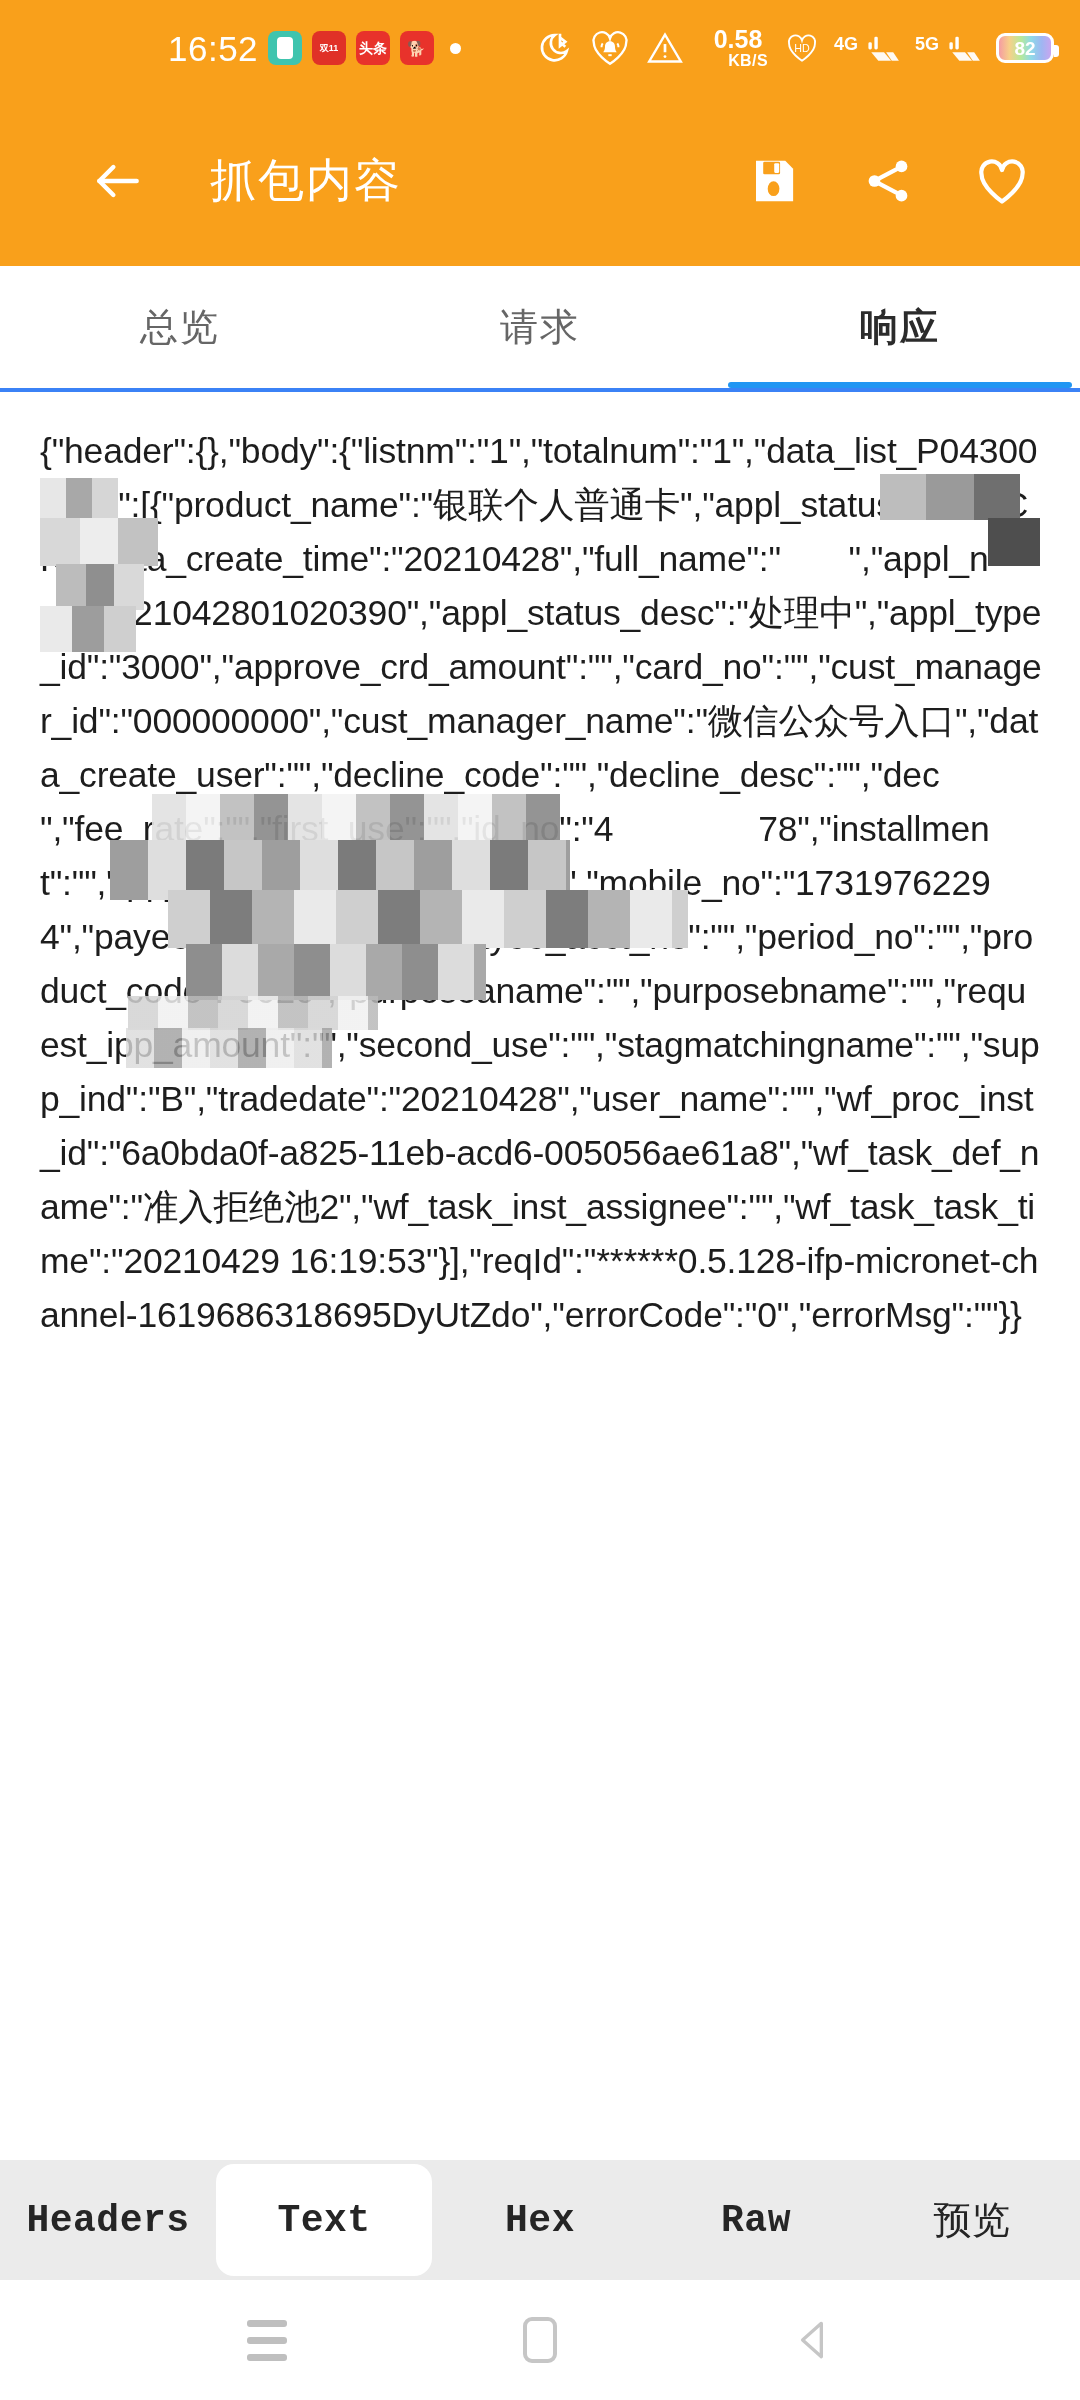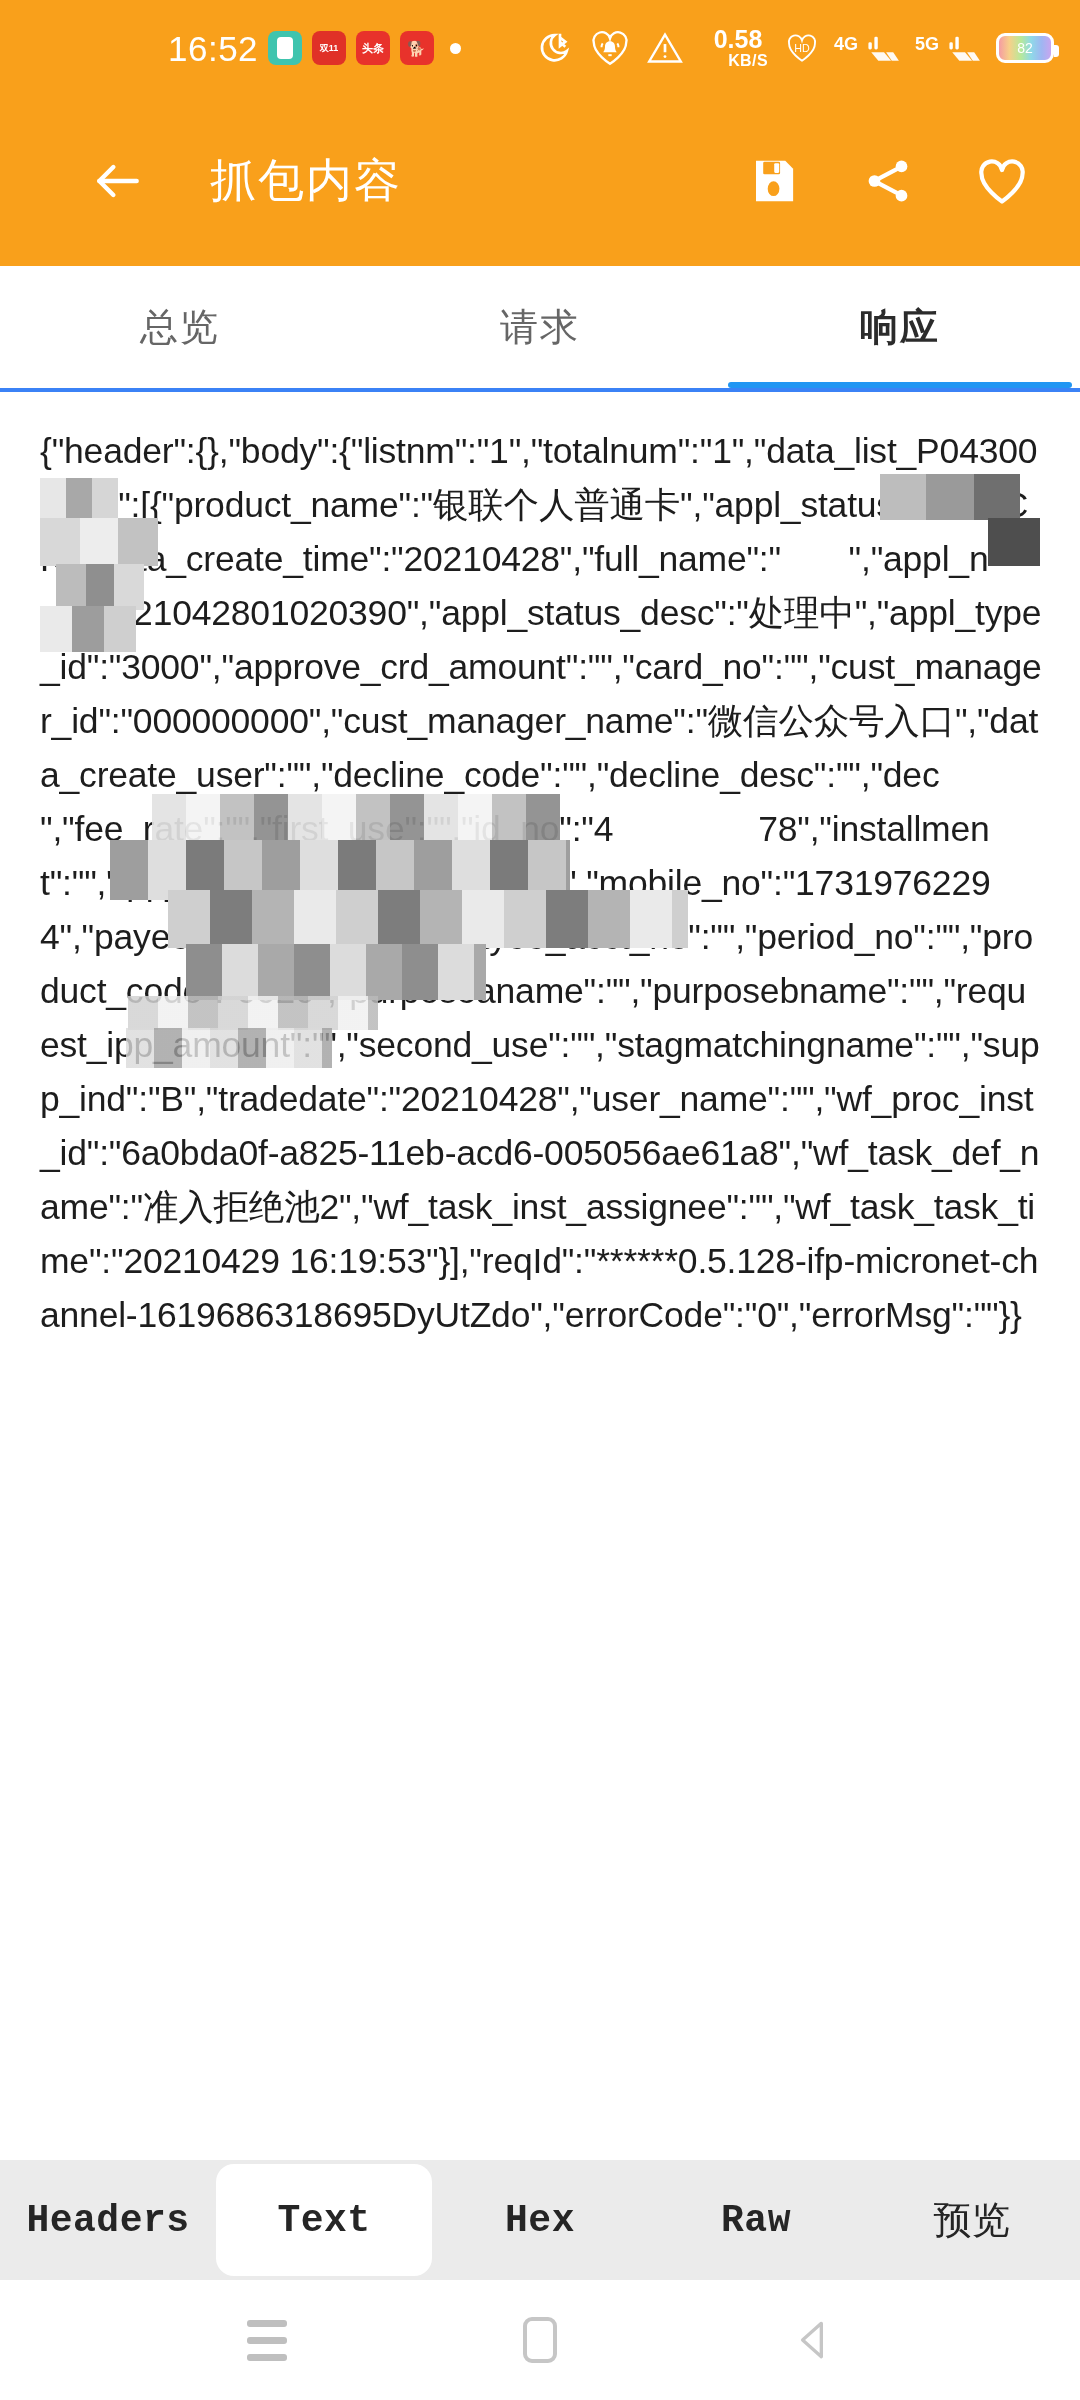--- a/index.html
+++ b/index.html
@@ -45,21 +45,21 @@
     border-radius: 8px;
     display: flex; align-items: center; justify-content: center;
     font-size: 11px; color: #fff; overflow: hidden;
     line-height: 1;
     flex: 0 0 auto;
   }
   .ai-green { background: #3FC4AE; }
   .ai-green .inner { width: 16px; height: 22px; background:#fff; border-radius:4px; }
   .ai-red1 { background: #E03127; font-size: 9px; font-weight: 700; }
   .ai-red2 { background: #ffffff; }
-  .ai-red2 .band { width:100%; height:38px; background:#E8322B; display:flex; align-items:center;justify-content:center; font-size:11px; font-weight:700; color:#fff;}
+  .ai-red2 .band { width:100%; height:38px; background:#E8322B; display:flex; align-items:center;justify-content:center; font-size:14px; font-weight:700; color:#fff;}
   .ai-red3 { background: #E8322B; font-size: 15px; }
   .sb-dot { width: 11px; height: 11px; border-radius: 50%; background: #fff; margin-left: 6px; flex:0 0 auto;}
 
   .sb-right {
     margin-left: auto;
     display: flex;
     align-items: center;
     gap: 14px;
   }
   .sb-icn { display:flex; align-items:center; justify-content:center; flex:0 0 auto;}
@@ -77,21 +77,21 @@
     width: 58px; height: 30px;
     border: 3px solid #fff; border-radius: 9px;
     position: relative;
     display:flex; align-items:center; justify-content:center;
     background: linear-gradient(90deg,#f59ca2 0%,#f7d08a 20%,#b8e99a 42%,#8fd9e8 62%,#9fb6f2 82%,#c8a6ef 100%);
   }
   .battery::after{
     content:""; position:absolute; right:-8px; top:9px;
     width:5px; height:12px; background:#fff; border-radius:0 3px 3px 0;
   }
-  .battery .pct { font-size: 14px; font-weight: 400; color:#ffffff; line-height:1; }
+  .battery .pct { font-size: 19px; font-weight: 700; color:#ffffff; line-height:1; }
 
   
   .appbar {
     height: 170px;
     background: #F9A01B;
     display: flex;
     align-items: center;
     padding: 0 42px 0 40px;
     flex: 0 0 auto;
   }

